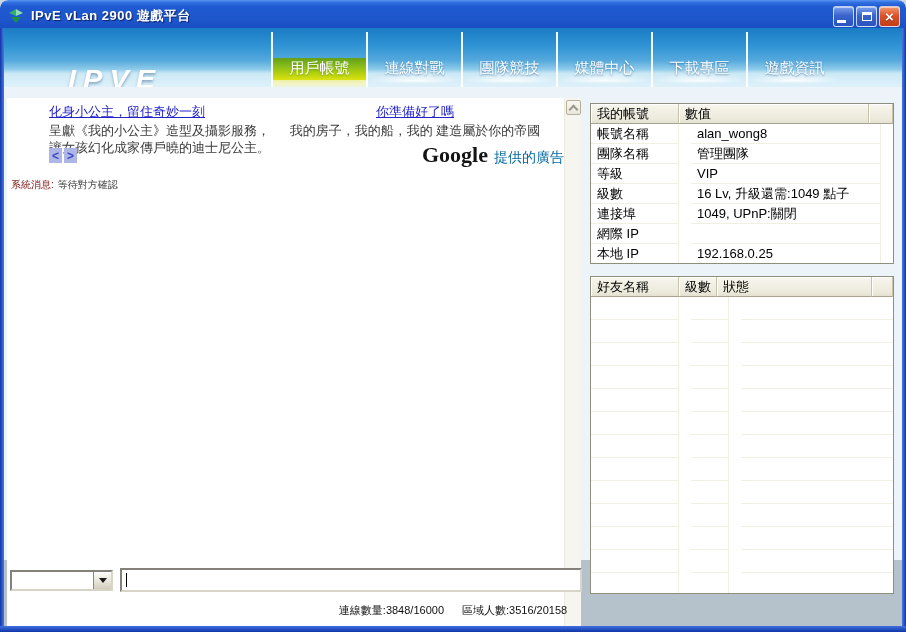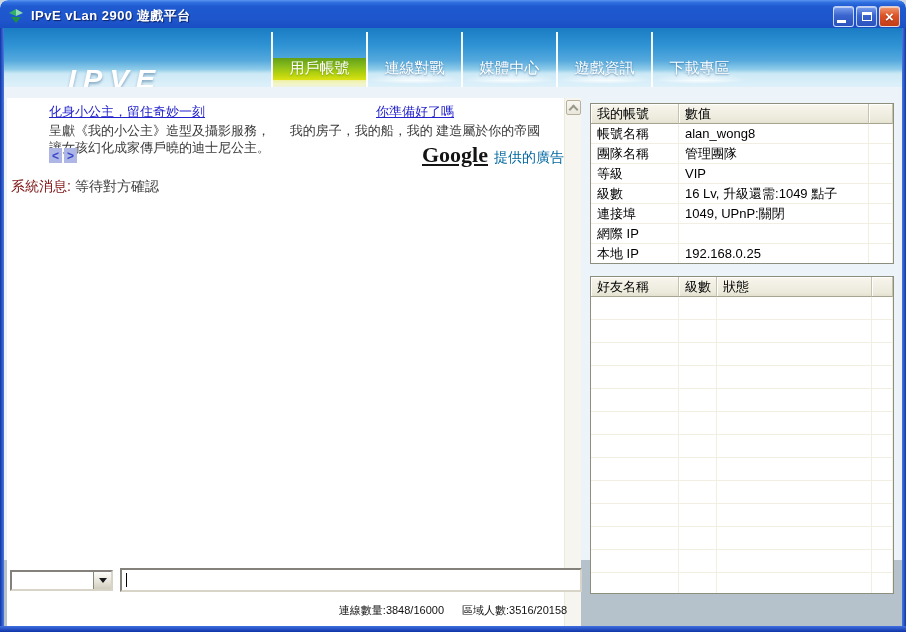--- a/index.html
+++ b/index.html
@@ -58,23 +58,23 @@
   .content-panel { position:absolute; left:7px; top:98px; width:574px; height:564px; background:#fff; }
   .ad { position:absolute; top:4px; }
   .ad1 { left:42px; width:232px; }
   .ad2 { left:280px; width:256px;text-align:center; }
   .ad-title { color:#2222cc; font-size:13px; text-decoration:underline; cursor:pointer; display:inline-block; margin-bottom:1px; }
   .ad-body { color:#3a3a3a; font-size:13px; line-height:17px; }
   .pager { position:absolute; left:42px; top:50px; display:flex; gap:2px; }
   .pager-btn { width:13px; height:15px; background:#aeb6e6; color:#3a46c8; font-size:12px; font-weight:bold;
     display:flex; align-items:center; justify-content:center; cursor:pointer; }
   .google-attr { position:absolute; left:415px; top:44px; display:flex; align-items:baseline; cursor:pointer; }
-  .google-logo { font-family:"Liberation Serif","DejaVu Serif",serif; font-size:22px; font-weight:bold; color:#141414;text-decoration:underline; }
+  .google-logo { font-family:"Liberation Serif","DejaVu Serif",serif; font-size:22px; font-weight:bold; color:#141414; }
   .google-text { font-size:14px; color:#0369a1; margin-left:6px; }
-  .sysmsg { position:absolute; left:4px; top:80px; font-size:14px; }
+  .sysmsg { position:absolute; left:4px; top:80px; font-size:10px; }
   .sysmsg-label { color:#7c1010; }
   .sysmsg-text { color:#3c3c3c; margin-left:4px; }
   
   .vscroll { position:absolute; right:0; top:0; bottom:0; width:17px; background:#f6f5ef; border-left:1px solid #eceadf; }
   .sbtn { position:absolute; left:1px; width:15px; height:15px; background:linear-gradient(180deg,#f8f7f2,#e9e7db);
     border:1px solid #b7b19c; border-radius:2px; display:flex; align-items:center; justify-content:center; cursor:pointer; }
   .sbtn.up { top:2px; } .sbtn.down { bottom:2px; }
   .chev { width:7px; height:7px; border-left:2px solid #9a988a; border-top:2px solid #9a988a; }
   .chev.up { transform:rotate(45deg); margin-top:4px; }
   .chev.down { transform:rotate(225deg); margin-top:-3px; }
@@ -82,21 +82,21 @@
   .xp-table { position:absolute; background:#fff; border:1px solid #8e8e7c; overflow:hidden; z-index:5; }
   .acct { left:590px; top:103px; width:304px; height:161px; }
   .friends { left:590px; top:276px; width:304px; height:318px; }
   .thead { display:grid; height:20px; }
   .acct .thead, .acct .trow { grid-template-columns:88px 190px 1fr; }
   .friends .thead, .friends .trow { grid-template-columns:88px 38px 155px 1fr; }
   .th { background:linear-gradient(180deg,#f8f6ee 0%,#eceadb 80%,#e4e1d0 100%);
     border-right:1px solid #c6c2ac; border-bottom:1px solid #a8a492;
     box-shadow:inset 1px 1px 0 #fff; font-size:13px; color:#000;
     padding-left:6px; line-height:19px; white-space:nowrap; cursor:pointer; }
-  .trow { display:grid; }
+  .trow { display:grid;gap:12px; }
   .acct .trow { height:20px; }
   .friends .trow { height:23px; }
   .td { font-size:13px; color:#000; padding-left:6px; line-height:19px;
     border-right:1px solid #f1eee2; border-bottom:1px solid #f1eee2; white-space:nowrap; overflow:hidden; }
   
   .combo { position:absolute; left:10px; top:570px; width:103px; height:21px; background:#fff;
     border:2px inset #d8d4c8; display:flex; z-index:10; cursor:pointer; }
   .combo-field { flex:1; }
   .combo-btn { width:18px; background:linear-gradient(180deg,#fdfdfb,#e5e2d6 60%,#d2cebe);
     border-left:1px solid #8a8a78; display:flex; align-items:flex-start; justify-content:center; }
@@ -144,33 +144,39 @@
         <div class="tab-bottom"></div>
       </div>
       <div class="tab">
         <div class="tab-top">
             <span class="tab-label">連線對戰</span>
           </div>
         <div class="tab-bottom"></div>
       </div>
       <div class="tab">
         <div class="tab-top">
+            <span class="tab-label">團隊競技</span>
+          </div>
+        <div class="tab-bottom"></div>
+      </div>
+      <div class="tab">
+        <div class="tab-top">
             <span class="tab-label">媒體中心</span>
           </div>
         <div class="tab-bottom"></div>
       </div>
       <div class="tab">
         <div class="tab-top">
+            <span class="tab-label">下載專區</span>
+          </div>
+        <div class="tab-bottom"></div>
+      </div>
+      <div class="tab">
+        <div class="tab-top">
             <span class="tab-label">遊戲資訊</span>
-          </div>
-        <div class="tab-bottom"></div>
-      </div>
-      <div class="tab">
-        <div class="tab-top">
-            <span class="tab-label">下載專區</span>
           </div>
         <div class="tab-bottom"></div>
       </div>
     </div>
   </div>
 
   <div class="body-bg"></div>
   <div class="bottom-strip"></div>
 
   <div class="content-panel">

